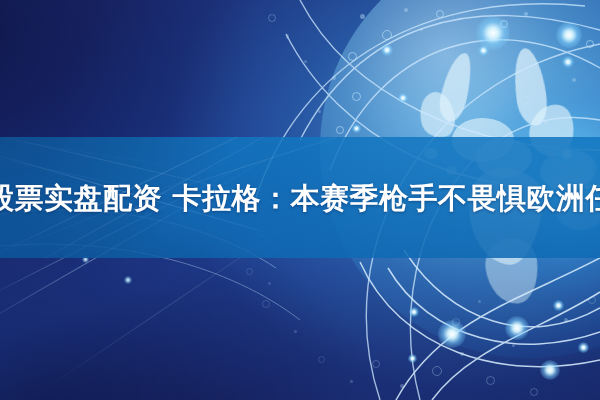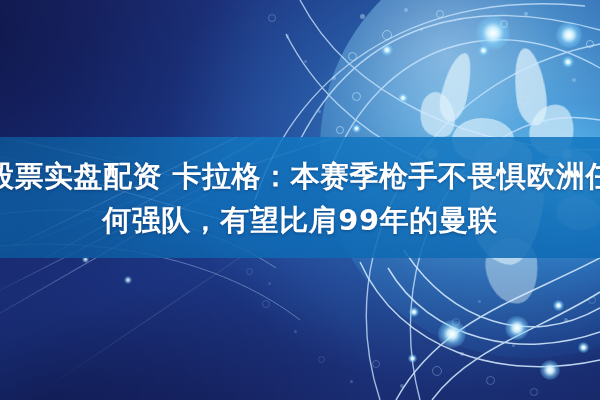--- a/index.html
+++ b/index.html
@@ -303,18 +303,17 @@
       <div class="streak" style="left:-30px;top:10px;width:300px;transform:rotate(16deg);opacity:.45;"></div>
       <div class="streak" style="left:-20px;top:-6px;width:260px;transform:rotate(13deg);opacity:.3;"></div>
       <div class="streak" style="left:-10px;top:120px;width:320px;transform:rotate(-26deg);opacity:.4;"></div>
       <div class="streak" style="left:10px;top:140px;width:300px;transform:rotate(-29deg);opacity:.3;"></div>
       <div class="streak" style="left:150px;top:60px;width:220px;transform:rotate(-18deg);opacity:.25;"></div>
     </div>
   </div>
 
   <div id="headline">
     <div class="headline-line">股票实盘配资 卡拉格：本赛季枪手不畏惧欧洲任</div>
-    <div class="headline-line">何强队，有望比肩99年的曼联</div>
   </div>
 
   <div class="layer" id="bg-vignette" style="mix-blend-mode:multiply;opacity:.55;"></div>
 
 </div>
 
 </body></html>

